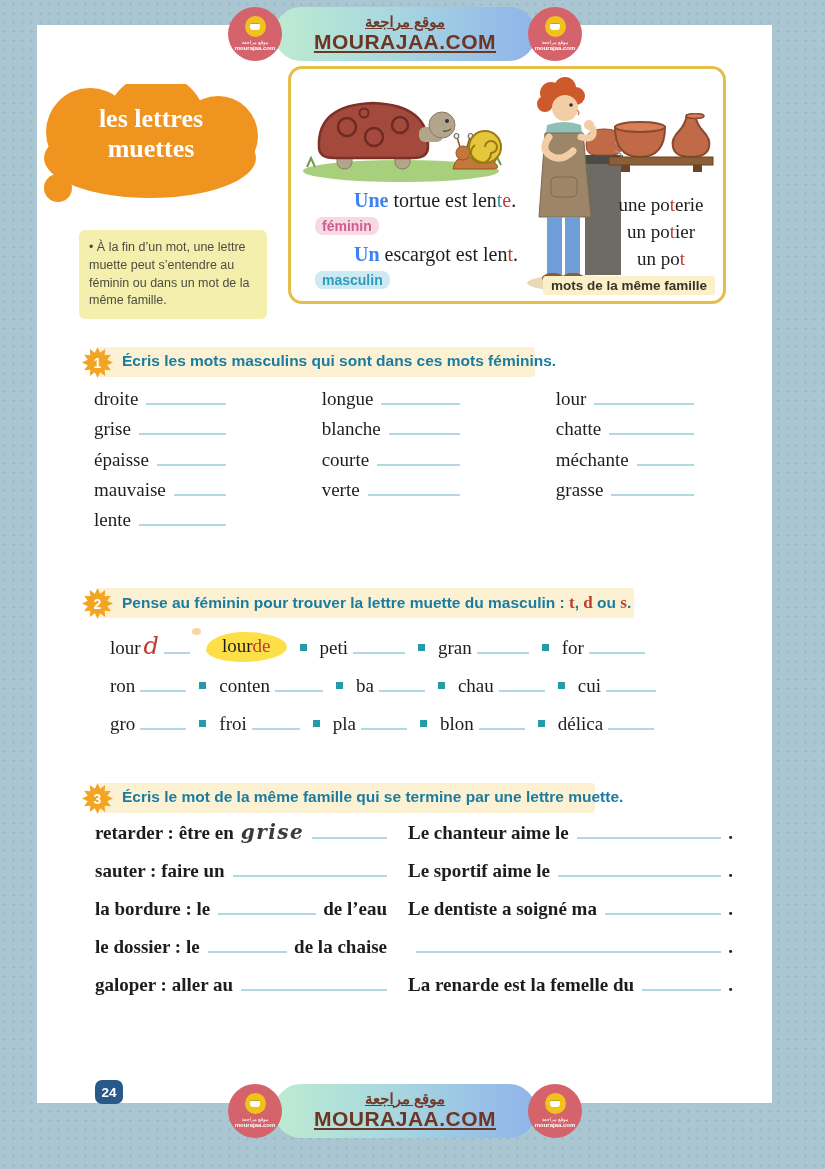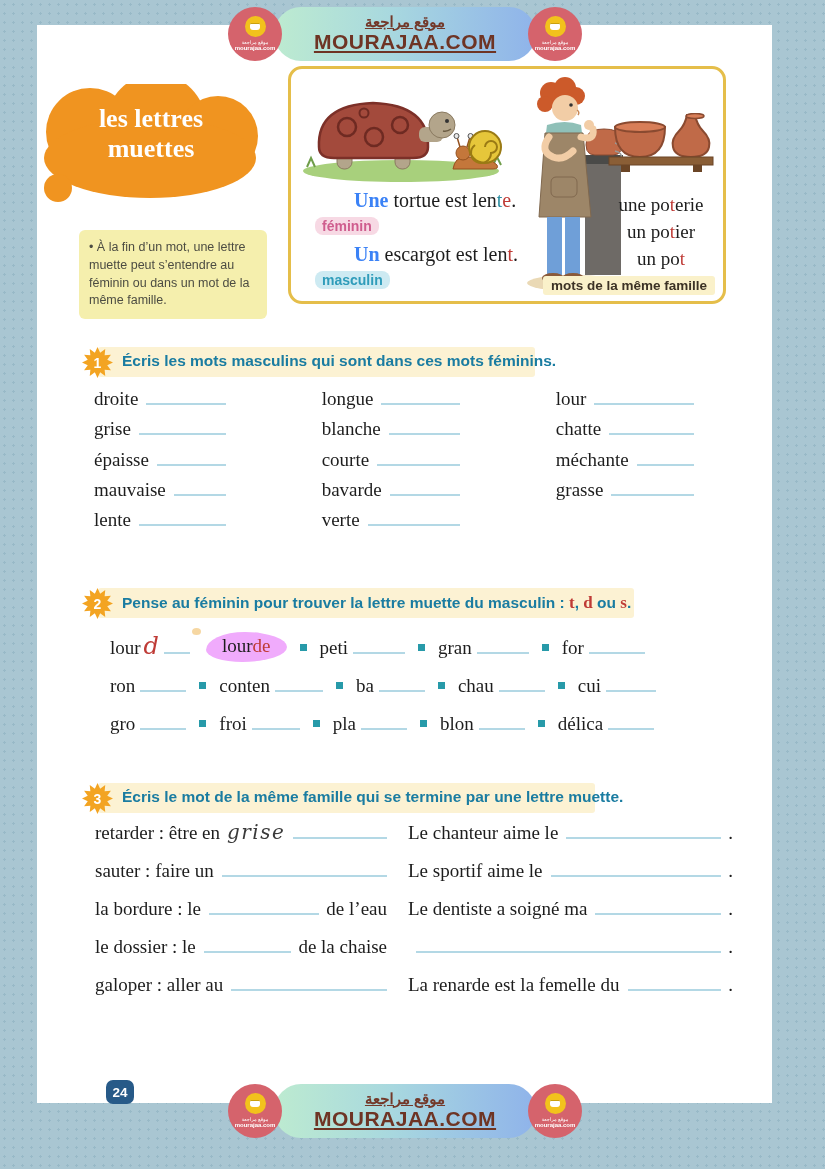--- a/index.html
+++ b/index.html
@@ -80,36 +80,36 @@
   .ex1col.c2 { width:170px; margin-right:48px; }
   .ex1col.c3 { width:170px; }
   .ex1cell { display:flex; align-items:baseline; height:30.4px; }
 
   
   .ex2rows { position:absolute; left:110px; top:628px; width:610px; }
   .ex2row { display:flex; align-items:center; height:38px; }
   .ex2item { display:flex; align-items:baseline; }
   .sq { width:7px; height:7px; background:#279aa9; margin:0 13px; align-self:center; flex:0 0 auto; }
   .hand-d { font-family:"DejaVu Serif",serif; font-style:italic; font-size:24px; color:#bf3b36; margin-left:3px; line-height:0.8; }
-  .blob { position:relative; background:#f0abfc; border-radius:48% 52% 55% 45% / 60% 50% 50% 40%;
+  .blob { position:relative; background:#fde047; border-radius:48% 52% 55% 45% / 60% 50% 50% 40%;
     padding:3px 16px 5px; margin-left:16px; }
   .blob::before { content:""; position:absolute; left:-14px; top:-4px; width:9px; height:7px;
     background:#f6d7a2; border-radius:50%; }
 
   
   .ex3area { position:absolute; left:95px; top:820px; width:638px; display:flex; }
   .ex3col { display:flex; flex-direction:column; }
   .ex3col.left { width:292px; margin-right:21px; }
   .ex3col.right { width:325px; }
-  .ex3row { display:flex; align-items:baseline; height:38px; }
+  .ex3row { display:flex; align-items:baseline; height:38px;font-weight:bold; }
   .ex3row .post { margin-left:7px; }
   .hand { font-family:"DejaVu Serif",serif; font-style:italic; font-size:20px; letter-spacing:1.5px; color:#3a3a3a; margin-left:7px; }
 
   
-  .badge { position:absolute; left:106px; top:1080px; width:28px; height:24px; background:#275a88;
+  .badge { position:absolute; left:95px; top:1080px; width:28px; height:24px; background:#275a88;
     border-radius:7px; color:#fff; font-weight:bold; font-size:13.5px; display:flex; align-items:center; justify-content:center; z-index:4; }
 </style>
 </head>
 <body>
 
 <div class="sheet"></div>
 
 <div class="banner" style="left:228px; top:5px;">
   <div class="pill">
     <span class="ar" dir="rtl">موقع مراجعة</span>
@@ -265,24 +265,20 @@
       </div>
     <div class="ex1cell">
         <span class="word">blanche</span>
         <span class="fill"></span>
       </div>
     <div class="ex1cell">
         <span class="word">courte</span>
         <span class="fill"></span>
       </div>
     <div class="ex1cell">
-        <span class="word">bavarde</span>
-        <span class="fill"></span>
-      </div>
-    <div class="ex1cell">
         <span class="word">verte</span>
         <span class="fill"></span>
       </div>
   </div>
   <div class="ex1col c3">
     <div class="ex1cell">
         <span class="word">lour</span>
         <span class="fill"></span>
       </div>
     <div class="ex1cell">

